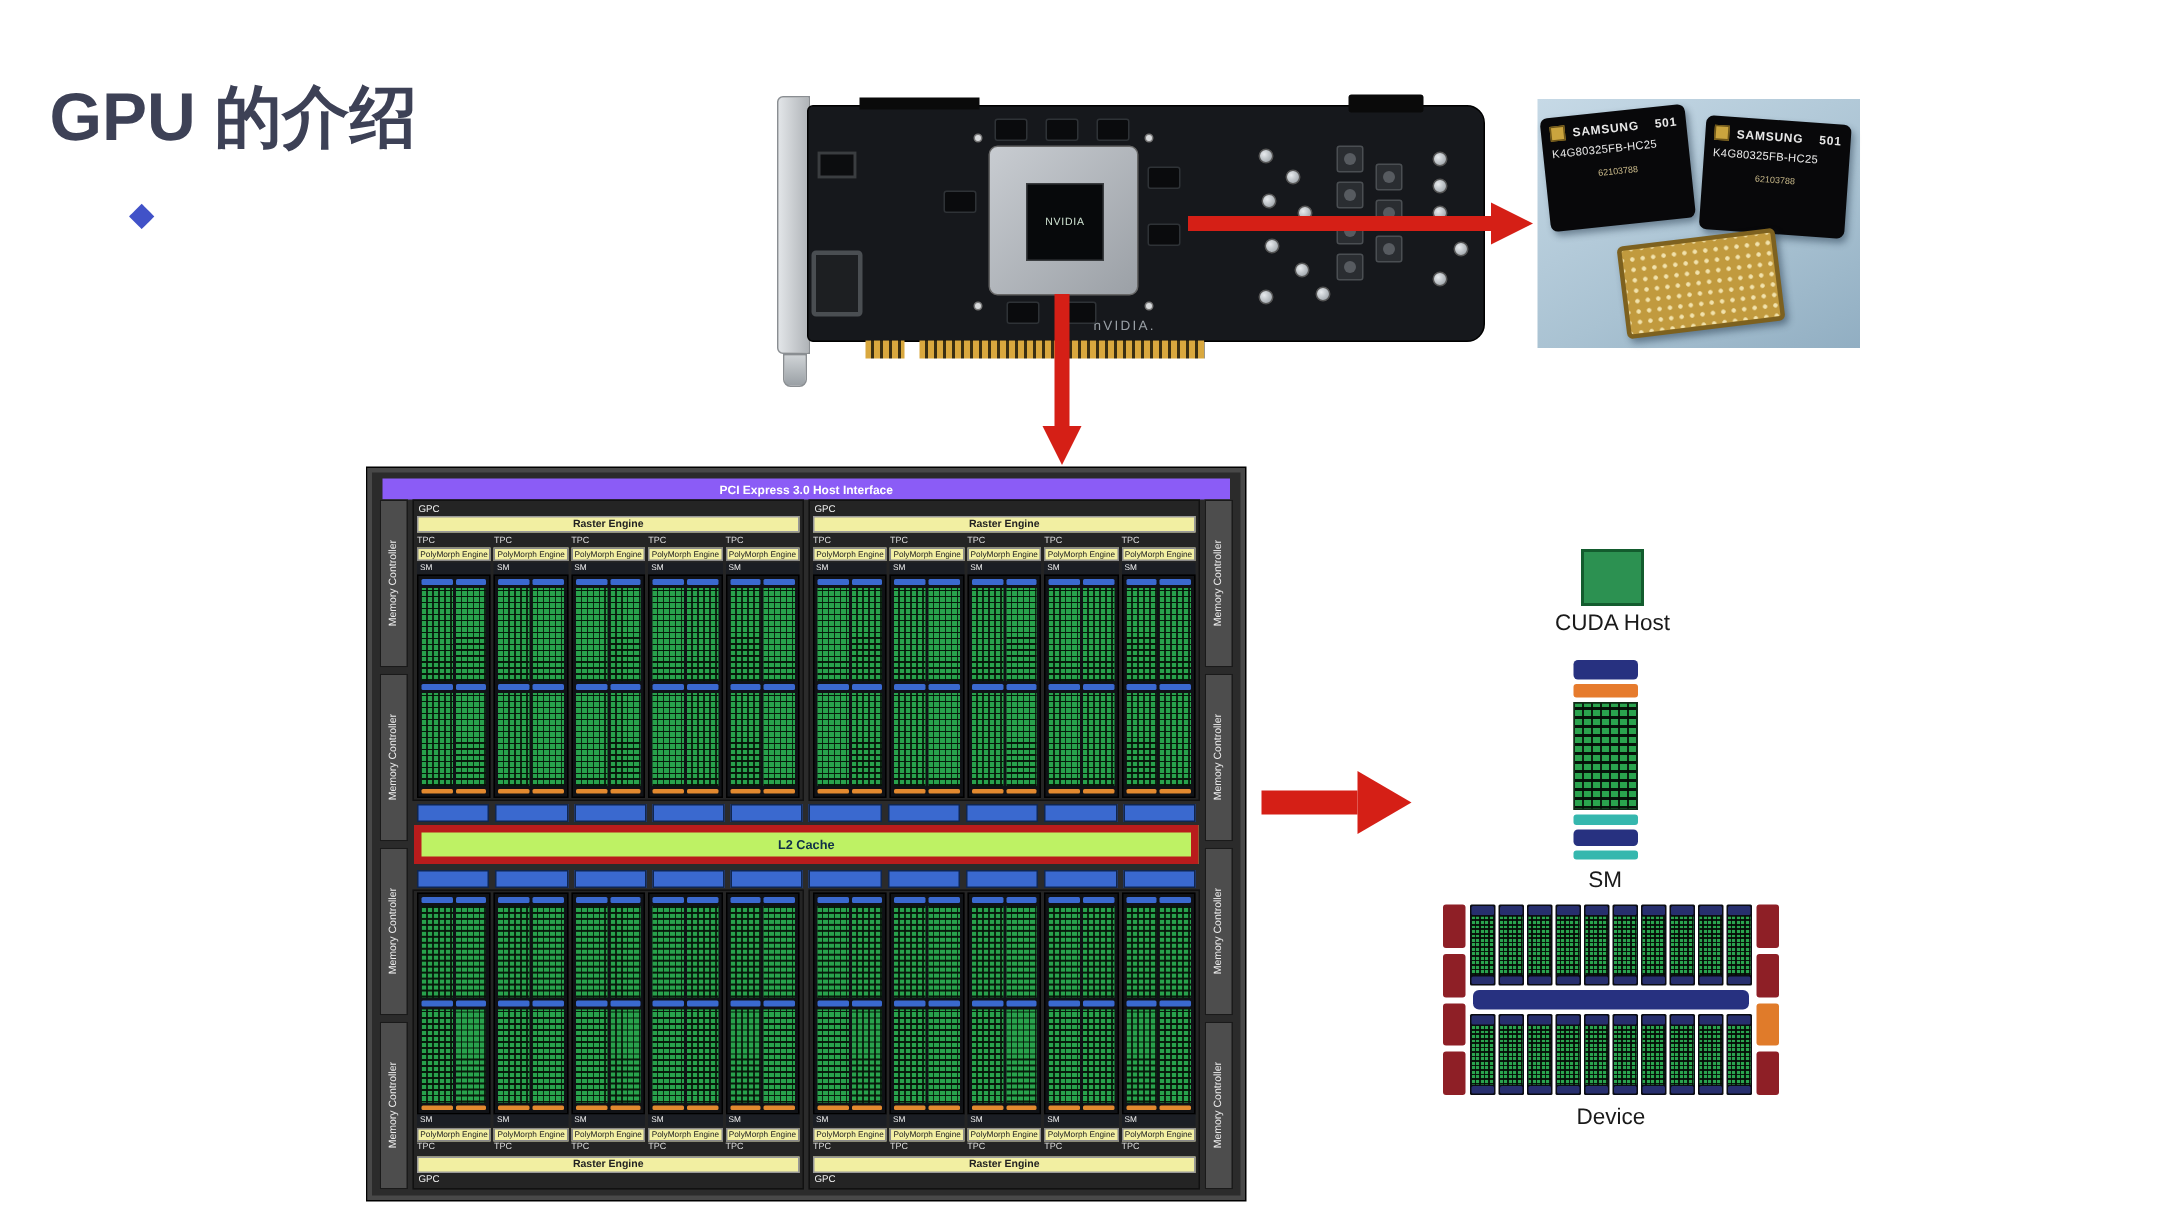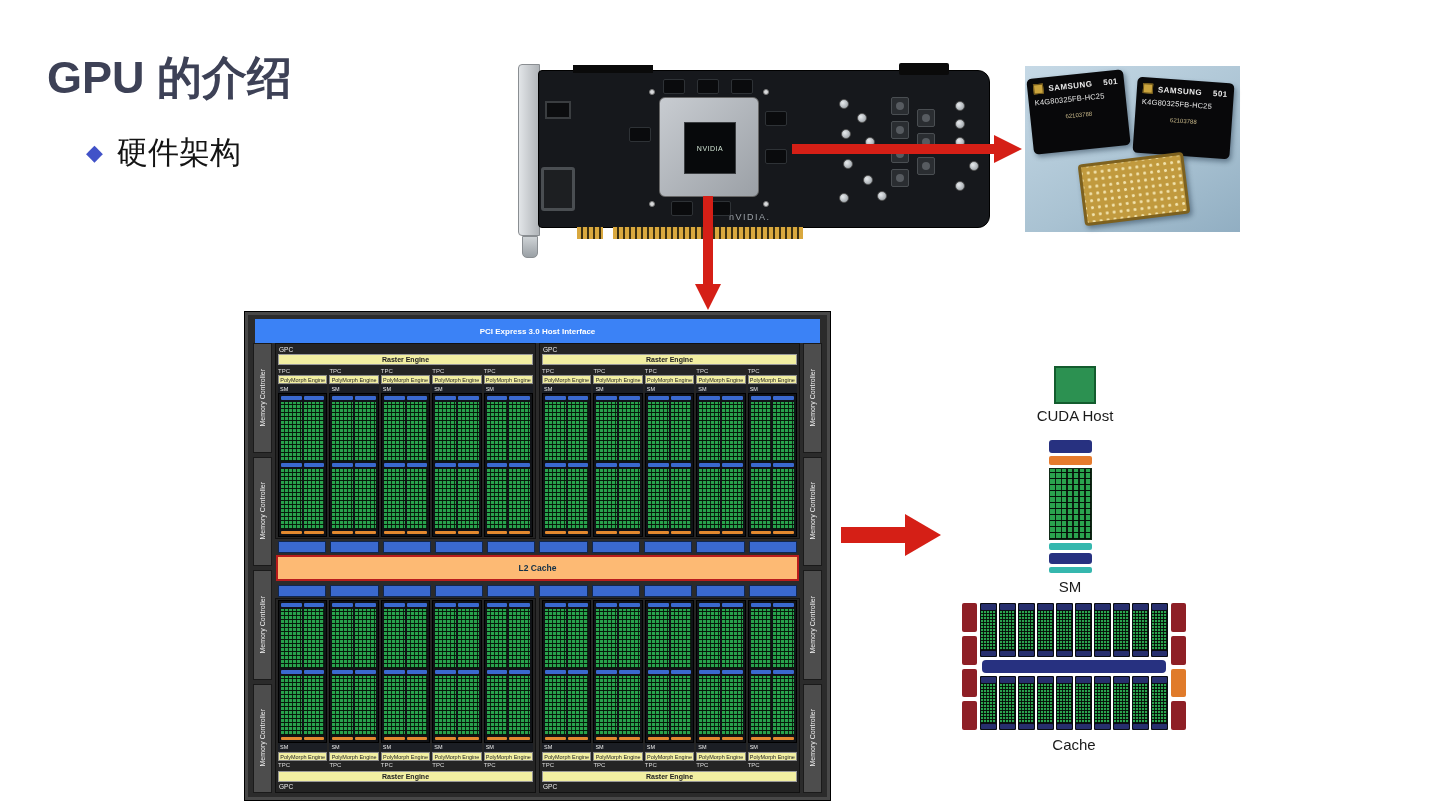--- a/index.html
+++ b/index.html
@@ -2,21 +2,21 @@
 <html><head>
 <meta charset="utf-8">
 <style>
   * { box-sizing: border-box; }
   body { margin: 0; background: #888; }
   .slide {
     position: relative; width: 1440px; height: 810px; background: #ffffff;
     font-family: "Liberation Sans", sans-serif; overflow: hidden; margin: 0 auto;
   }
   
-  .title { position: absolute; left: 47px; top: 48px; font-size: 45px; font-weight: bold; color: #3d4156; }
+  .title { position: absolute; left: 33px; top: 48px; font-size: 45px; font-weight: bold; color: #3d4156; }
   .bullet { position: absolute; left: 86px; top: 132px; display: flex; align-items: center; gap: 14px; }
   .bullet .diamond { font-size: 22px; color: #4152c8; line-height: 1; }
   .bullet .text { font-size: 31px; color: #141414; }
 
   
   .gpu-card { position: absolute; left: 518px; top: 60px; width: 474px; height: 200px; }
   .bracket { position: absolute; left: 0; top: 4px; width: 22px; height: 172px; background: linear-gradient(90deg,#e2e5e8,#b0b4b8); border: 1px solid #8a8e92; border-radius: 4px 0 0 4px; }
   .bracket-tab { position: absolute; left: 4px; top: 176px; width: 16px; height: 22px; background: linear-gradient(#cfd3d6,#9aa0a5); border: 1px solid #8a8e92; border-radius: 0 0 5px 5px; }
   .pcb { position: absolute; left: 20px; top: 10px; width: 452px; height: 158px; background: #16181c; border: 1px solid #000; border-radius: 4px 12px 12px 4px; }
   .dvi { position: absolute; left: 2px; top: 96px; width: 34px; height: 44px; background: #1d1f22; border: 3px solid #4a4e52; border-radius: 3px; }
@@ -57,21 +57,21 @@
   #arrow1 .a-head { left: 202px; top: 0; border-left: 28px solid #d51f16; border-top: 14px solid transparent; border-bottom: 14px solid transparent; }
   #arrow2 { left: 695px; top: 196px; width: 26px; height: 114px; }
   #arrow2 .a-shaft { left: 8px; top: 0; width: 10px; height: 88px; }
   #arrow2 .a-head { left: 0; top: 88px; border-top: 26px solid #d51f16; border-left: 13px solid transparent; border-right: 13px solid transparent; }
   #arrow3 { left: 841px; top: 514px; width: 102px; height: 42px; }
   #arrow3 .a-shaft { left: 0; top: 13px; width: 64px; height: 16px; }
   #arrow3 .a-head { left: 64px; top: 0; border-left: 36px solid #d51f16; border-top: 21px solid transparent; border-bottom: 21px solid transparent; }
 
   
   .die { position: absolute; left: 245px; top: 312px; width: 585px; height: 488px; background: #2b2b2b; border: 3px solid #484848; outline: 1px solid #000; padding: 4px 5px; display: flex; flex-direction: column; }
-  .die-host { height: 24px; background: #3b82f6; color: #fff; font-size: 8px; font-weight: bold; display: flex; align-items: center; justify-content: center; margin: 0 2px; white-space: nowrap; }
+  .die-host { height: 14px; background: #8b5cf6; color: #fff; font-size: 8px; font-weight: bold; display: flex; align-items: center; justify-content: center; margin: 0 2px; white-space: nowrap; }
   .die-giga { height: 13px; background: #ee9b40; color: #fff; font-size: 8px; font-weight: bold; display: flex; align-items: center; justify-content: center; margin: 3px 2px; white-space: nowrap; }
   .die-body { flex: 1; display: flex; gap: 3px; min-height: 0; }
   .mem-strip { width: 19px; display: flex; flex-direction: column; gap: 4px; }
   .mem-sec { flex: 1; background: #4d4d4d; border: 1px solid #1a1a1a; display: flex; align-items: center; justify-content: center; overflow: hidden; }
   .mem-text { writing-mode: vertical-rl; transform: rotate(180deg); font-size: 7px; color: #eee; white-space: nowrap; }
   .die-center { flex: 1; display: flex; flex-direction: column; min-width: 0; }
   .gpc-row { flex: 1; display: flex; gap: 3px; min-height: 0; }
   .gpc { flex: 1; display: flex; flex-direction: column; background: #242424; border: 1px solid #111; padding: 1px 2px; min-width: 0; }
   .gpc-label { height: 9px; font-size: 6.5px; color: #eee; line-height: 9px; padding-left: 1px; }
   .raster { height: 11px; background: #f2efa2; color: #222; font-size: 7px; font-weight: bold; display: flex; align-items: center; justify-content: center; border: 1px solid #999; margin-bottom: 2px; white-space: nowrap; }
@@ -81,21 +81,21 @@
   .poly { height: 9px; background: #f2efa2; border: 1px solid #888; font-size: 5.5px; color: #222; display: flex; align-items: center; justify-content: center; white-space: nowrap; overflow: hidden; }
   .sm-tag { height: 8px; background: #1b1e24; color: #eee; font-size: 5.5px; line-height: 8px; padding-left: 2px; margin-top: 1px; }
   .sm-box { flex: 1; background: #101216; border: 1px solid #000; display: flex; gap: 2px; padding: 2px; min-height: 0; }
   .sm-half { flex: 1; display: flex; flex-direction: column; gap: 2px; min-width: 0; }
   .hb { height: 4px; border-radius: 1px; }
   .hb.blue { background: #3a69cf; }
   .hb.orange { background: #e2892f; height: 3px; }
   .hg { flex: 1; background-color: #0c2712; background-image: repeating-linear-gradient(0deg, rgba(5,20,8,.95) 0 1px, transparent 1px 4px), repeating-linear-gradient(90deg, #28a24c 0 3px, #0c2712 3px 4px); }
   .seg-row { height: 12px; display: flex; gap: 4px; padding: 0 3px; margin: 2px 0 1px; }
   .seg { flex: 1; background: #3a69cf; border: 1px solid #10264f; }
-  .l2 { height: 26px; background: #fdba74; border: 2px solid #b91c1c; color: #103048; font-size: 8.5px; font-weight: bold; display: flex; align-items: center; justify-content: center; margin: 1px 1px 2px; }
+  .l2 { height: 26px; background: #bef264; border: 5px solid #b91c1c; color: #103048; font-size: 8.5px; font-weight: bold; display: flex; align-items: center; justify-content: center; margin: 1px 1px 2px; }
   .gpc-row.bottom .gpc { flex-direction: column-reverse; }
   .gpc-row.bottom .raster { margin-bottom: 0; margin-top: 2px; }
   .gpc-row.bottom .tpc { flex-direction: column-reverse; }
   .gpc-row.bottom .sm-tag { margin-top: 0; margin-bottom: 1px; }
 
   
   .cuda-sq { position: absolute; left: 1054px; top: 366px; width: 42px; height: 38px; background: #2c9151; border: 2px solid #135c2e; }
   .legend-label { position: absolute; width: 130px; text-align: center; font-size: 15px; color: #1a1a1a; }
   #cudaLabel { left: 1010px; top: 407px; }
   #smLabel { left: 1005px; top: 578px; }
@@ -120,21 +120,20 @@
   .dev-mid { height: 13px; background: #273180; border-radius: 4px; margin: 0 2px; }
 </style>
 </head>
 <body>
 
 <div class="slide">
 
   <div class="title">GPU 的介绍</div>
   <div class="bullet">
     <span class="diamond">◆</span>
-    <span class="text">硬件架构</span>
   </div>
 
   <div class="gpu-card">
     <div class="bracket"></div>
     <div class="bracket-tab"></div>
     <div class="pcb" id="pcb">
       <div class="sli"></div>
       <div class="pwr"></div>
       <div class="hdmi"></div>
       <div class="dvi"></div>
@@ -852,15 +851,15 @@
           </div>
         </div>
       </div>
       <div class="dev-side">
         <div class="dev-block"></div>
         <div class="dev-block"></div>
         <div class="dev-block orange"></div>
         <div class="dev-block"></div>
       </div>
     </div>
-  <div class="legend-label" id="deviceLabel">Cache</div>
+  <div class="legend-label" id="deviceLabel">Device</div>
 
 </div>
 
 </body></html>

